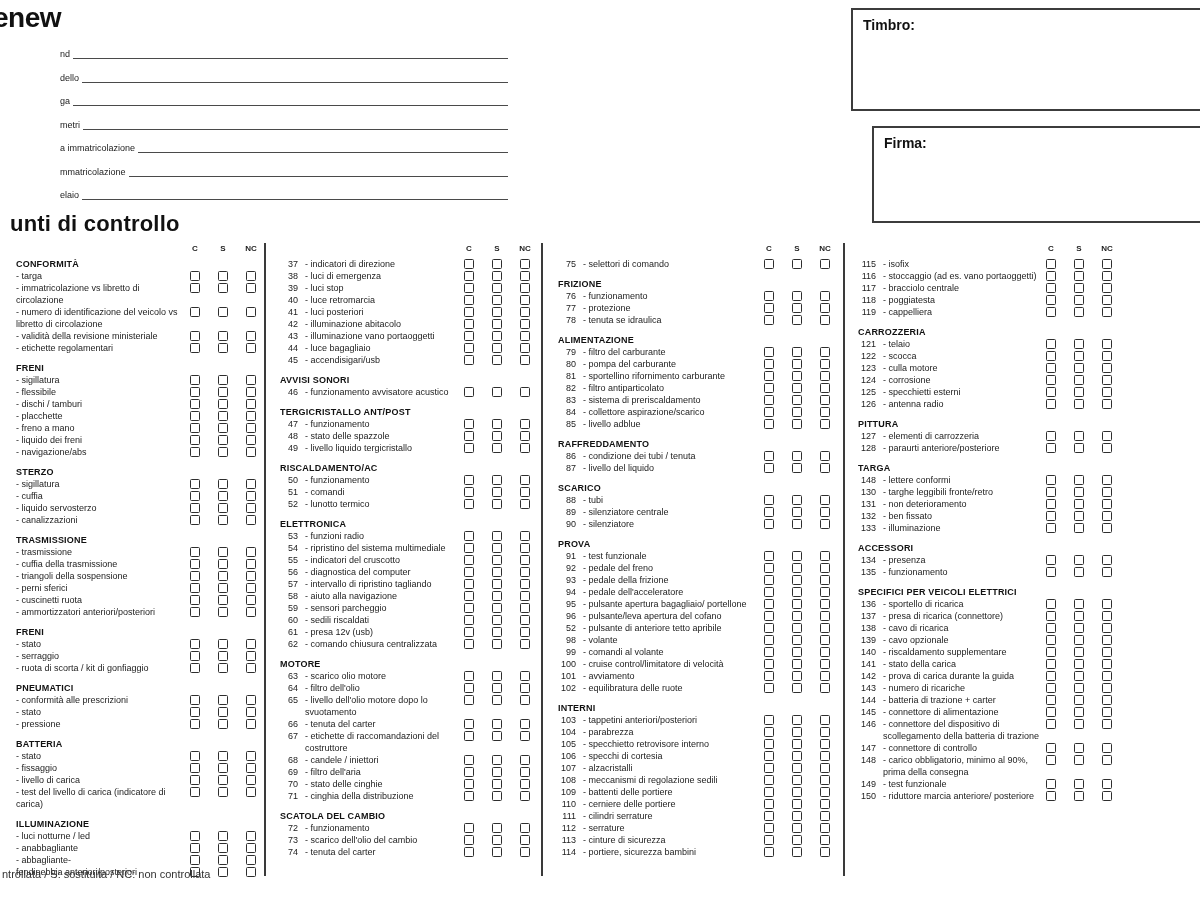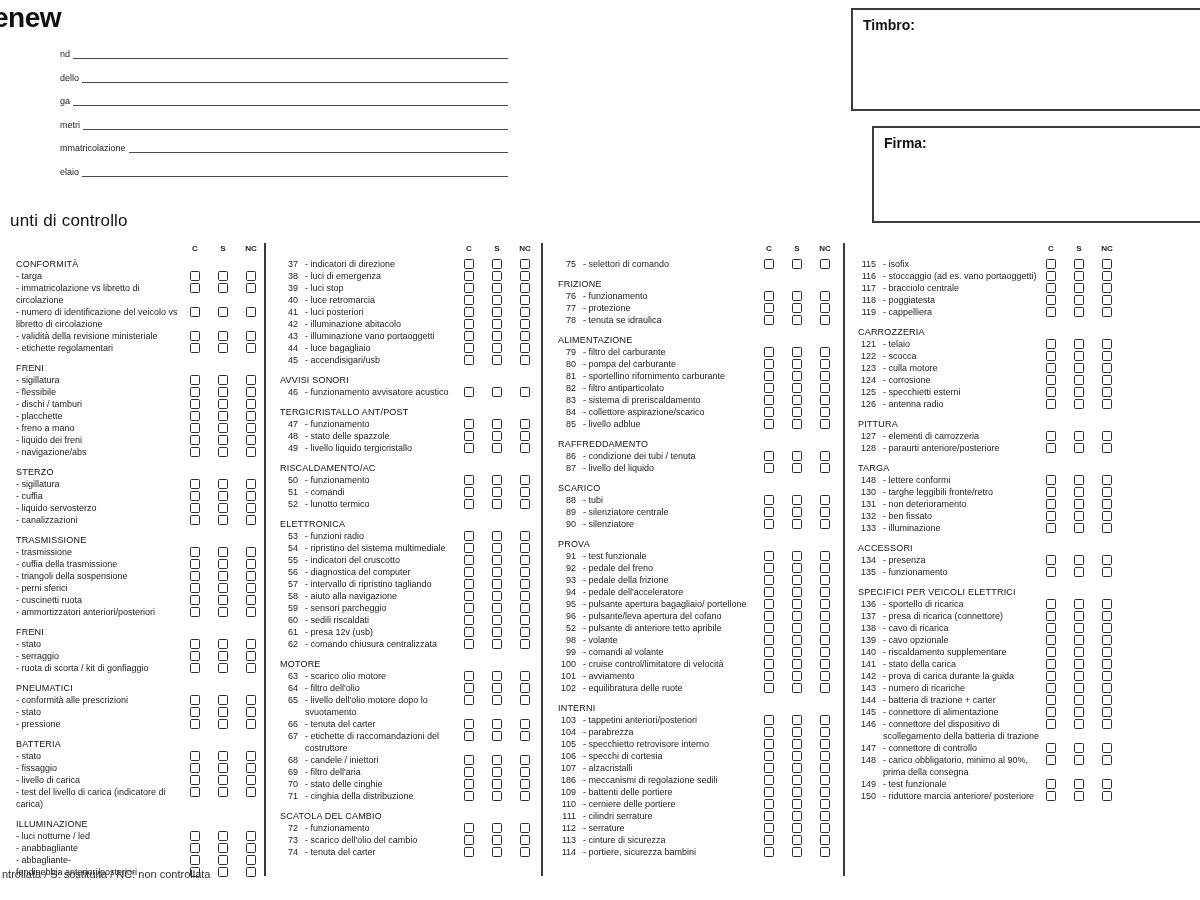--- a/index.html
+++ b/index.html
@@ -10,41 +10,41 @@
   
   #logo { left:-7px; top:2px; font-size:28px; font-weight:700; letter-spacing:-0.5px; color:#111; }
 
   
   #form-fields { left:12px; top:46px; width:496px; }
   .ffrow { display:flex; align-items:flex-end; height:13px; margin-bottom:10.5px; }
   .fflabel { font-size:9px; color:#222; margin-right:3px; white-space:nowrap;padding-left:48px; }
   .ffline { flex:1; border-bottom:1.5px solid #4a4a4a; height:11px; }
 
   
-  #heading { left:10px; top:211px; font-size:17px; font-weight:400; color:#111; letter-spacing:0.2px; }
+  #heading { left:10px; top:211px; font-size:22px; font-weight:700; color:#111; letter-spacing:0.2px; }
 
   
   .bigbox { border:2px solid #3c3c3c; background:#fff; padding:7px 10px; font-size:14px; font-weight:700; color:#111; }
   #timbro-box { left:851px; top:8px; width:360px; height:103px; }
   #firma-box  { left:872px; top:126px; width:340px; height:97px; }
 
   
   .col { top:243px; font-size:9px; line-height:12px; }
   #col-1 { left:16px;  width:240px; }
   #col-2 { left:280px; width:250px; }
   #col-3 { left:558px; width:272px; }
   #col-4 { left:858px; width:254px; }
 
   .cs-header { display:flex; margin-bottom:3px; font-weight:700; font-size:8px; }
   .cs-header .fill { flex:1; }
   .cs-cells { flex:none; width:66px; display:flex; gap:18px; }
   .cs-cells span { width:10px; display:flex; justify-content:center; white-space:nowrap; }
 
   .section { margin-bottom:8px; }
-  .sec-title { font-weight:400; font-size:9px; color:#111; letter-spacing:0.2px; }
+  .sec-title { font-weight:700; font-size:9px; color:#111; letter-spacing:0.2px; }
   .item { display:flex; align-items:flex-start; }
   .num { flex:none; width:18px; text-align:right; margin-right:7px; color:#222; }
   .col1 .num { width:0; margin-right:0; }
   .lbl { flex:1; padding-right:5px; }
   .cbs { flex:none; width:66px; display:flex; gap:18px; padding-top:1px; }
   .cb { width:10px; height:10px; border:1.6px solid #2e2e2e; border-radius:1.5px; background:#fff; }
 
   
   .vdiv { top:243px; width:2px; height:633px; background:#3a3a3a; }
   #vdiv-1 { left:264px; } #vdiv-2 { left:541px; } #vdiv-3 { left:843px; }
@@ -65,20 +65,24 @@
     <div class="ffrow">
       <span class="fflabel">dello</span>
       <span class="ffline"></span>
     </div>
     <div class="ffrow">
       <span class="fflabel">ga</span>
       <span class="ffline"></span>
     </div>
     <div class="ffrow">
       <span class="fflabel">metri</span>
+      <span class="ffline"></span>
+    </div>
+    <div class="ffrow">
+      <span class="fflabel">a immatricolazione</span>
       <span class="ffline"></span>
     </div>
     <div class="ffrow">
       <span class="fflabel">mmatricolazione</span>
       <span class="ffline"></span>
     </div>
     <div class="ffrow">
       <span class="fflabel">elaio</span>
       <span class="ffline"></span>
     </div>
@@ -1142,21 +1146,21 @@
       <div class="item">
         <span class="num">107</span>
         <span class="lbl">- alzacristalli</span>
         <span class="cbs">
           <span class="cb"></span>
           <span class="cb"></span>
           <span class="cb"></span>
         </span>
       </div>
       <div class="item">
-        <span class="num">186</span>
+        <span class="num">108</span>
         <span class="lbl">- meccanismi di regolazione sedili</span>
         <span class="cbs">
           <span class="cb"></span>
           <span class="cb"></span>
           <span class="cb"></span>
         </span>
       </div>
       <div class="item">
         <span class="num">109</span>
         <span class="lbl">- battenti delle portiere</span>

